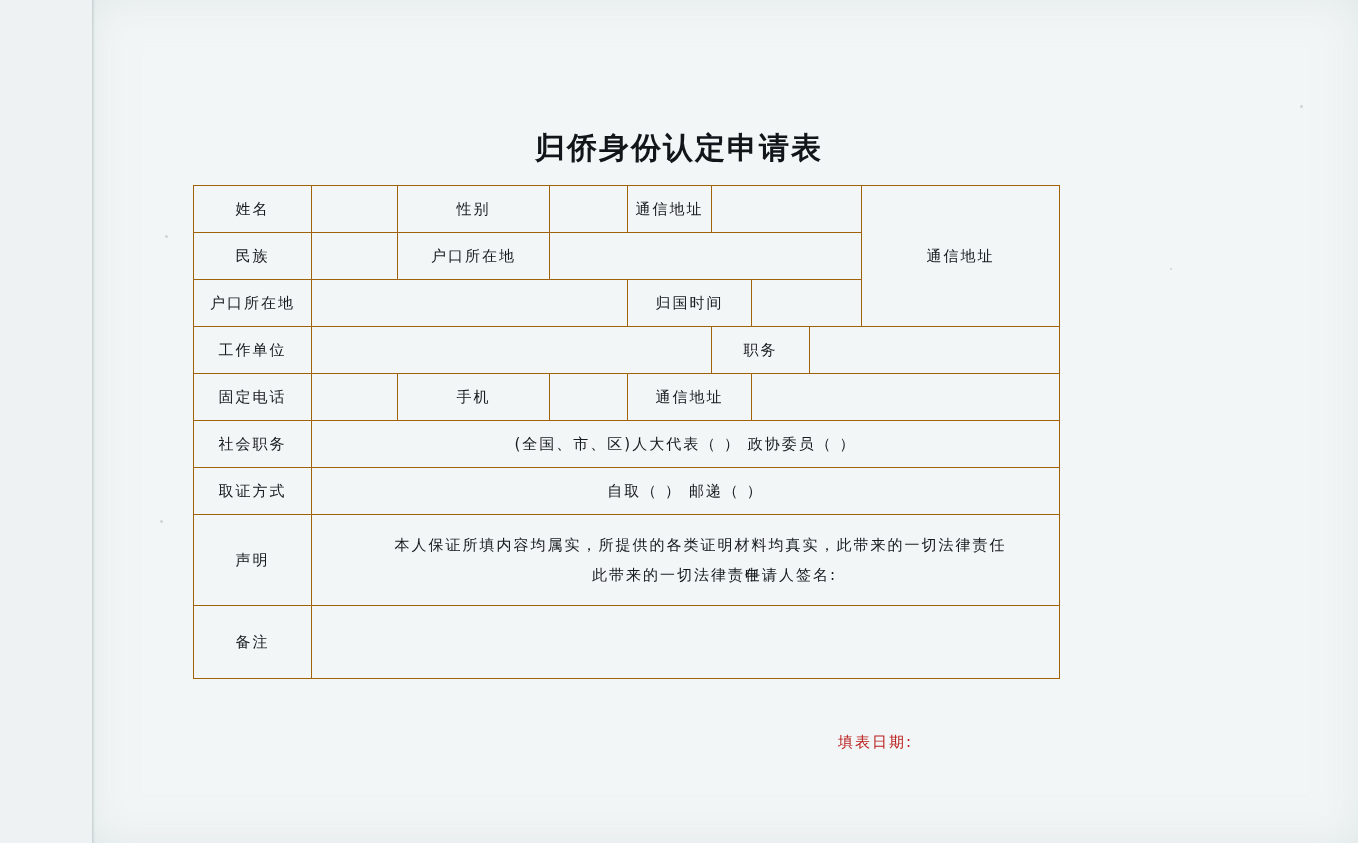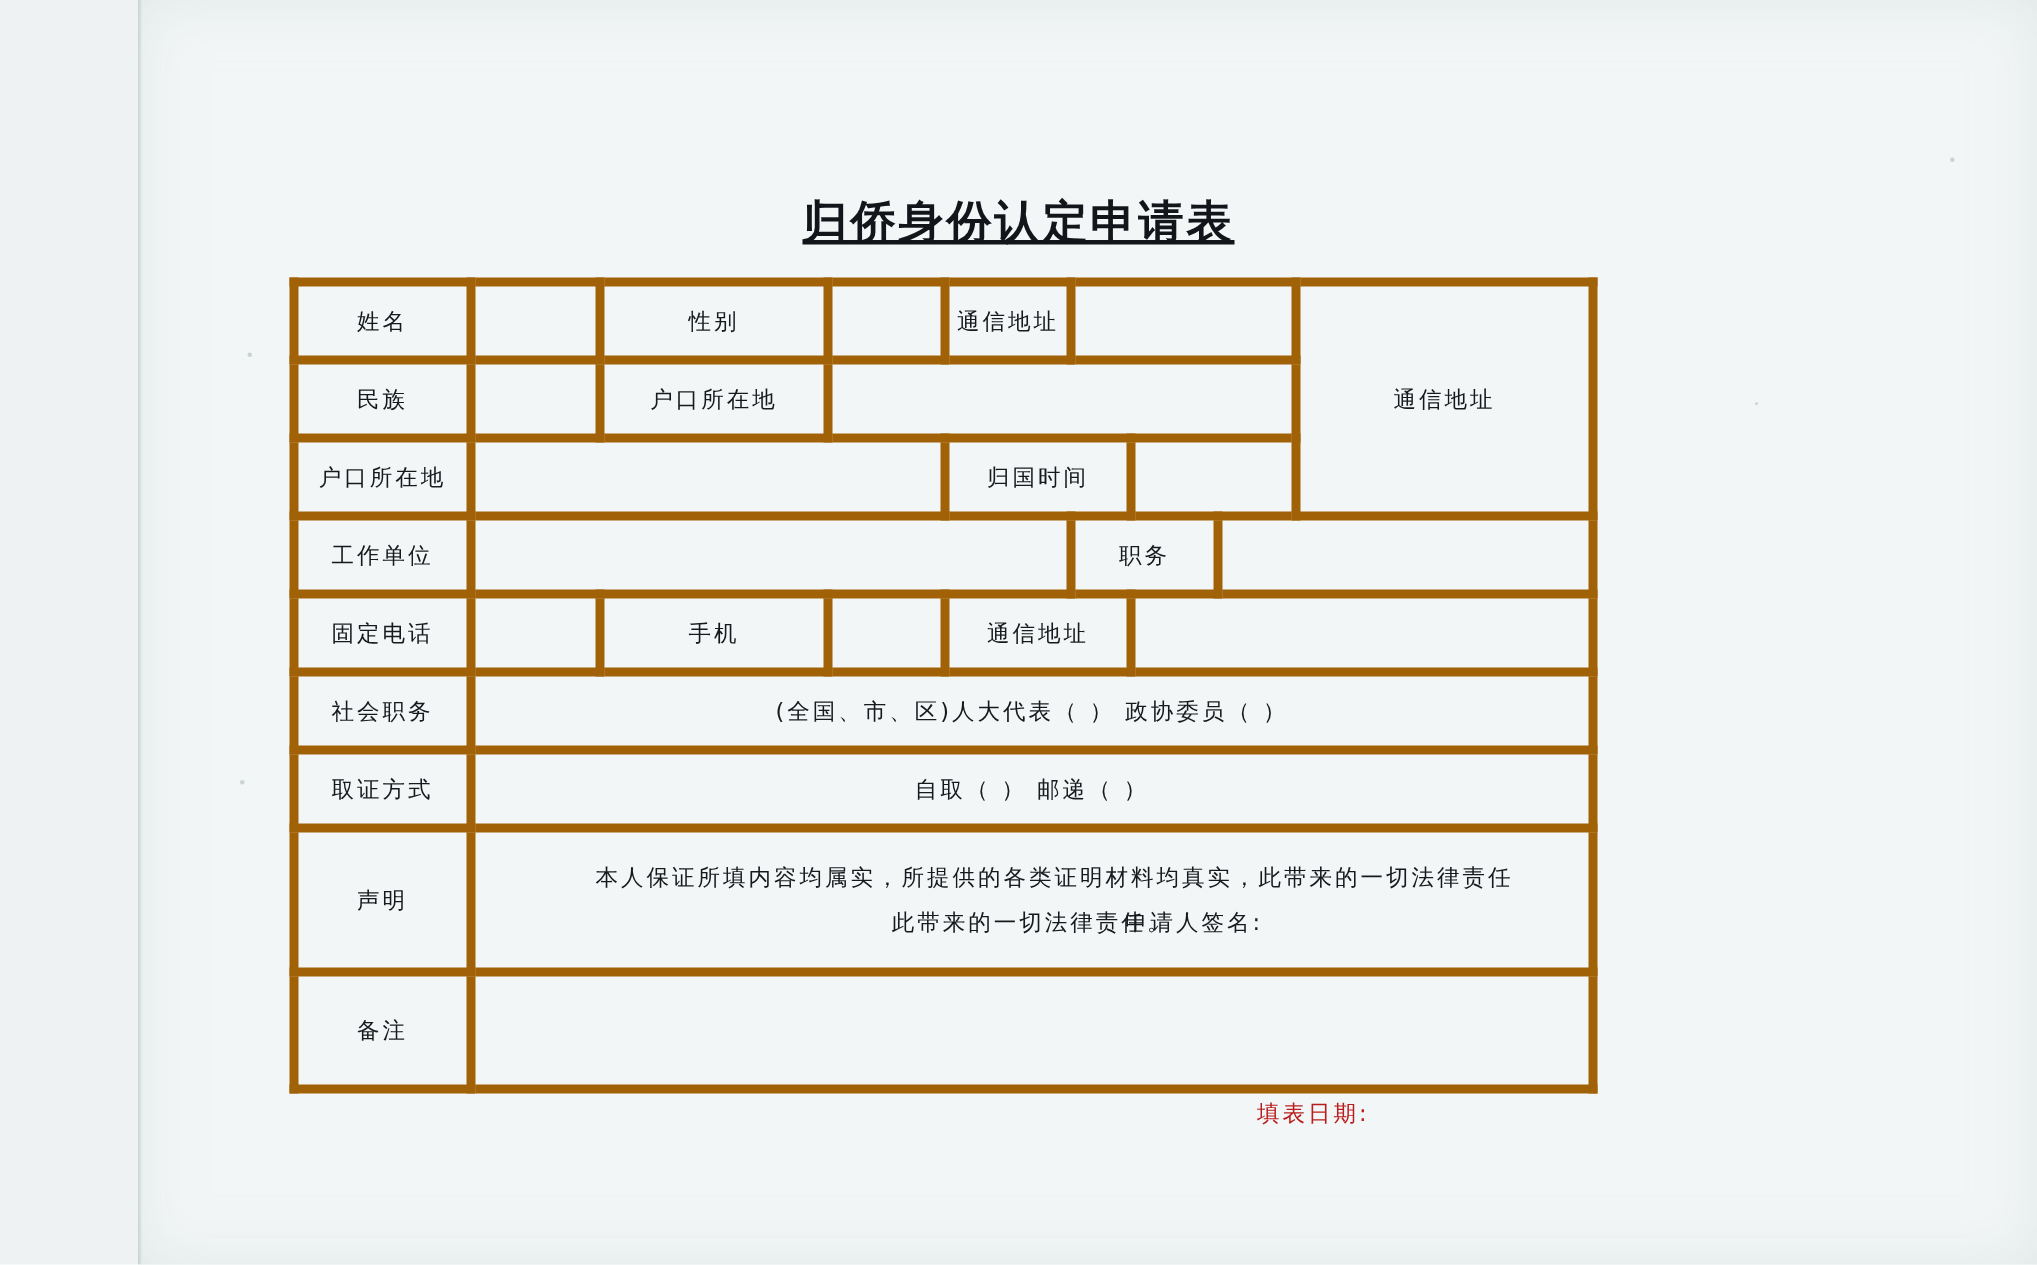--- a/index.html
+++ b/index.html
@@ -48,34 +48,33 @@
     position: absolute;
     left: 0;
     top: 128px;
     width: 1358px;
     text-align: center;
     font-family: "DejaVu Sans", sans-serif;
     font-weight: bold;
     font-size: 30px;
     letter-spacing: 2px;
     color: #12151a;
-    text-decoration: underline;
   }
   
   #form-table {
     position: absolute;
     left: 193px;
     top: 185px;
     width: 866px;
     border-collapse: collapse;
     table-layout: fixed;
     background: transparent;
   }
   #form-table td {
-    border: 6px solid #a16207;
+    border: 1px solid #a16207;
     font-size: 15px;
     color: #16191d;
     padding: 0 4px;
     text-align: center;
     vertical-align: middle;
     font-family: "DejaVu Sans", sans-serif;
     letter-spacing: 2px;
     height: 46px;
   }
   td.lbl {

